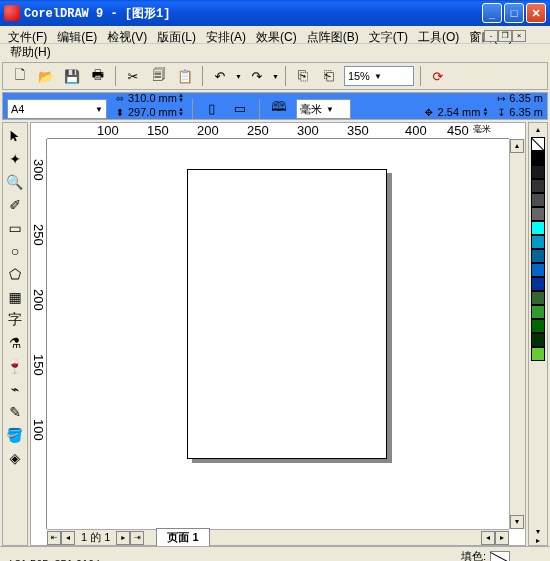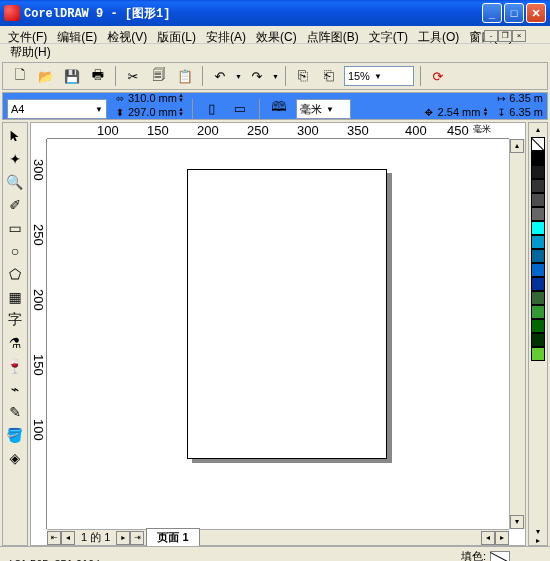--- a/index.html
+++ b/index.html
@@ -34,21 +34,21 @@
 .hruler{position:absolute;top:0;left:16px;right:16px;height:16px;background:#fff;border-bottom:1px solid #888;font-size:8px;overflow:hidden}
 .vruler{position:absolute;top:16px;left:0;width:16px;bottom:16px;background:#fff;border-right:1px solid #888;font-size:8px;overflow:hidden}
 .rlabel{position:absolute;top:0;right:18px;font-size:9px;color:#000}
 .tick{position:absolute;font-size:13px}
 .canvas{position:absolute;top:16px;left:16px;right:16px;bottom:16px;background:#fff;overflow:hidden}
 .page-shadow{position:absolute;left:145px;top:34px;width:200px;height:290px;background:#888}
 .page{position:absolute;left:140px;top:30px;width:200px;height:290px;background:#fff;border:1px solid #000}
 .vscroll{position:absolute;right:0;top:16px;bottom:16px;width:16px;background:#ece9d8;border-left:1px solid #aaa}
 .hscroll{position:absolute;left:16px;right:16px;bottom:0;height:16px;background:#ece9d8;border-top:1px solid #aaa;display:flex;align-items:center}
 .sbtn{width:14px;height:14px;border:1px solid #888;background:#ece9d8;font-size:8px;text-align:center;line-height:12px}
-.pagetab{background:#fff;border:1px solid #888;padding:1px 10px;font-size:11px;font-weight:bold;margin-left:2px}
+.pagetab{background:#fff;border:1px solid #888;padding:1px 10px;font-size:11px;font-weight:bold;margin-left:12px}
 .palette{width:20px;background:#ece9d8;border:1px solid #aaa;margin-right:2px;display:flex;flex-direction:column;align-items:center;padding-top:2px}
 .swatch{width:14px;height:14px;border:1px solid #000;margin-bottom:0}
 .swatch.none{background:#fff;position:relative}
 .swatch.none::after{content:"";position:absolute;width:18px;height:1px;background:#000;transform:rotate(45deg);top:6px;left:-3px}
 .statusbar{height:34px;background:#ece9d8;border-top:1px solid #aaa;display:flex;align-items:center;padding:0 8px;font-size:11px;position:relative}
 .fillout{position:absolute;right:40px;top:2px;display:flex;flex-direction:column;gap:2px;font-size:11px}
 .fx{width:20px;height:12px;border:1px solid #888;background:#fff;position:relative;margin-left:4px}
 .fx::after{content:"";position:absolute;width:22px;height:1px;background:#000;transform:rotate(28deg);top:5px;left:-2px}
 svg{width:14px;height:14px}
 </style>

